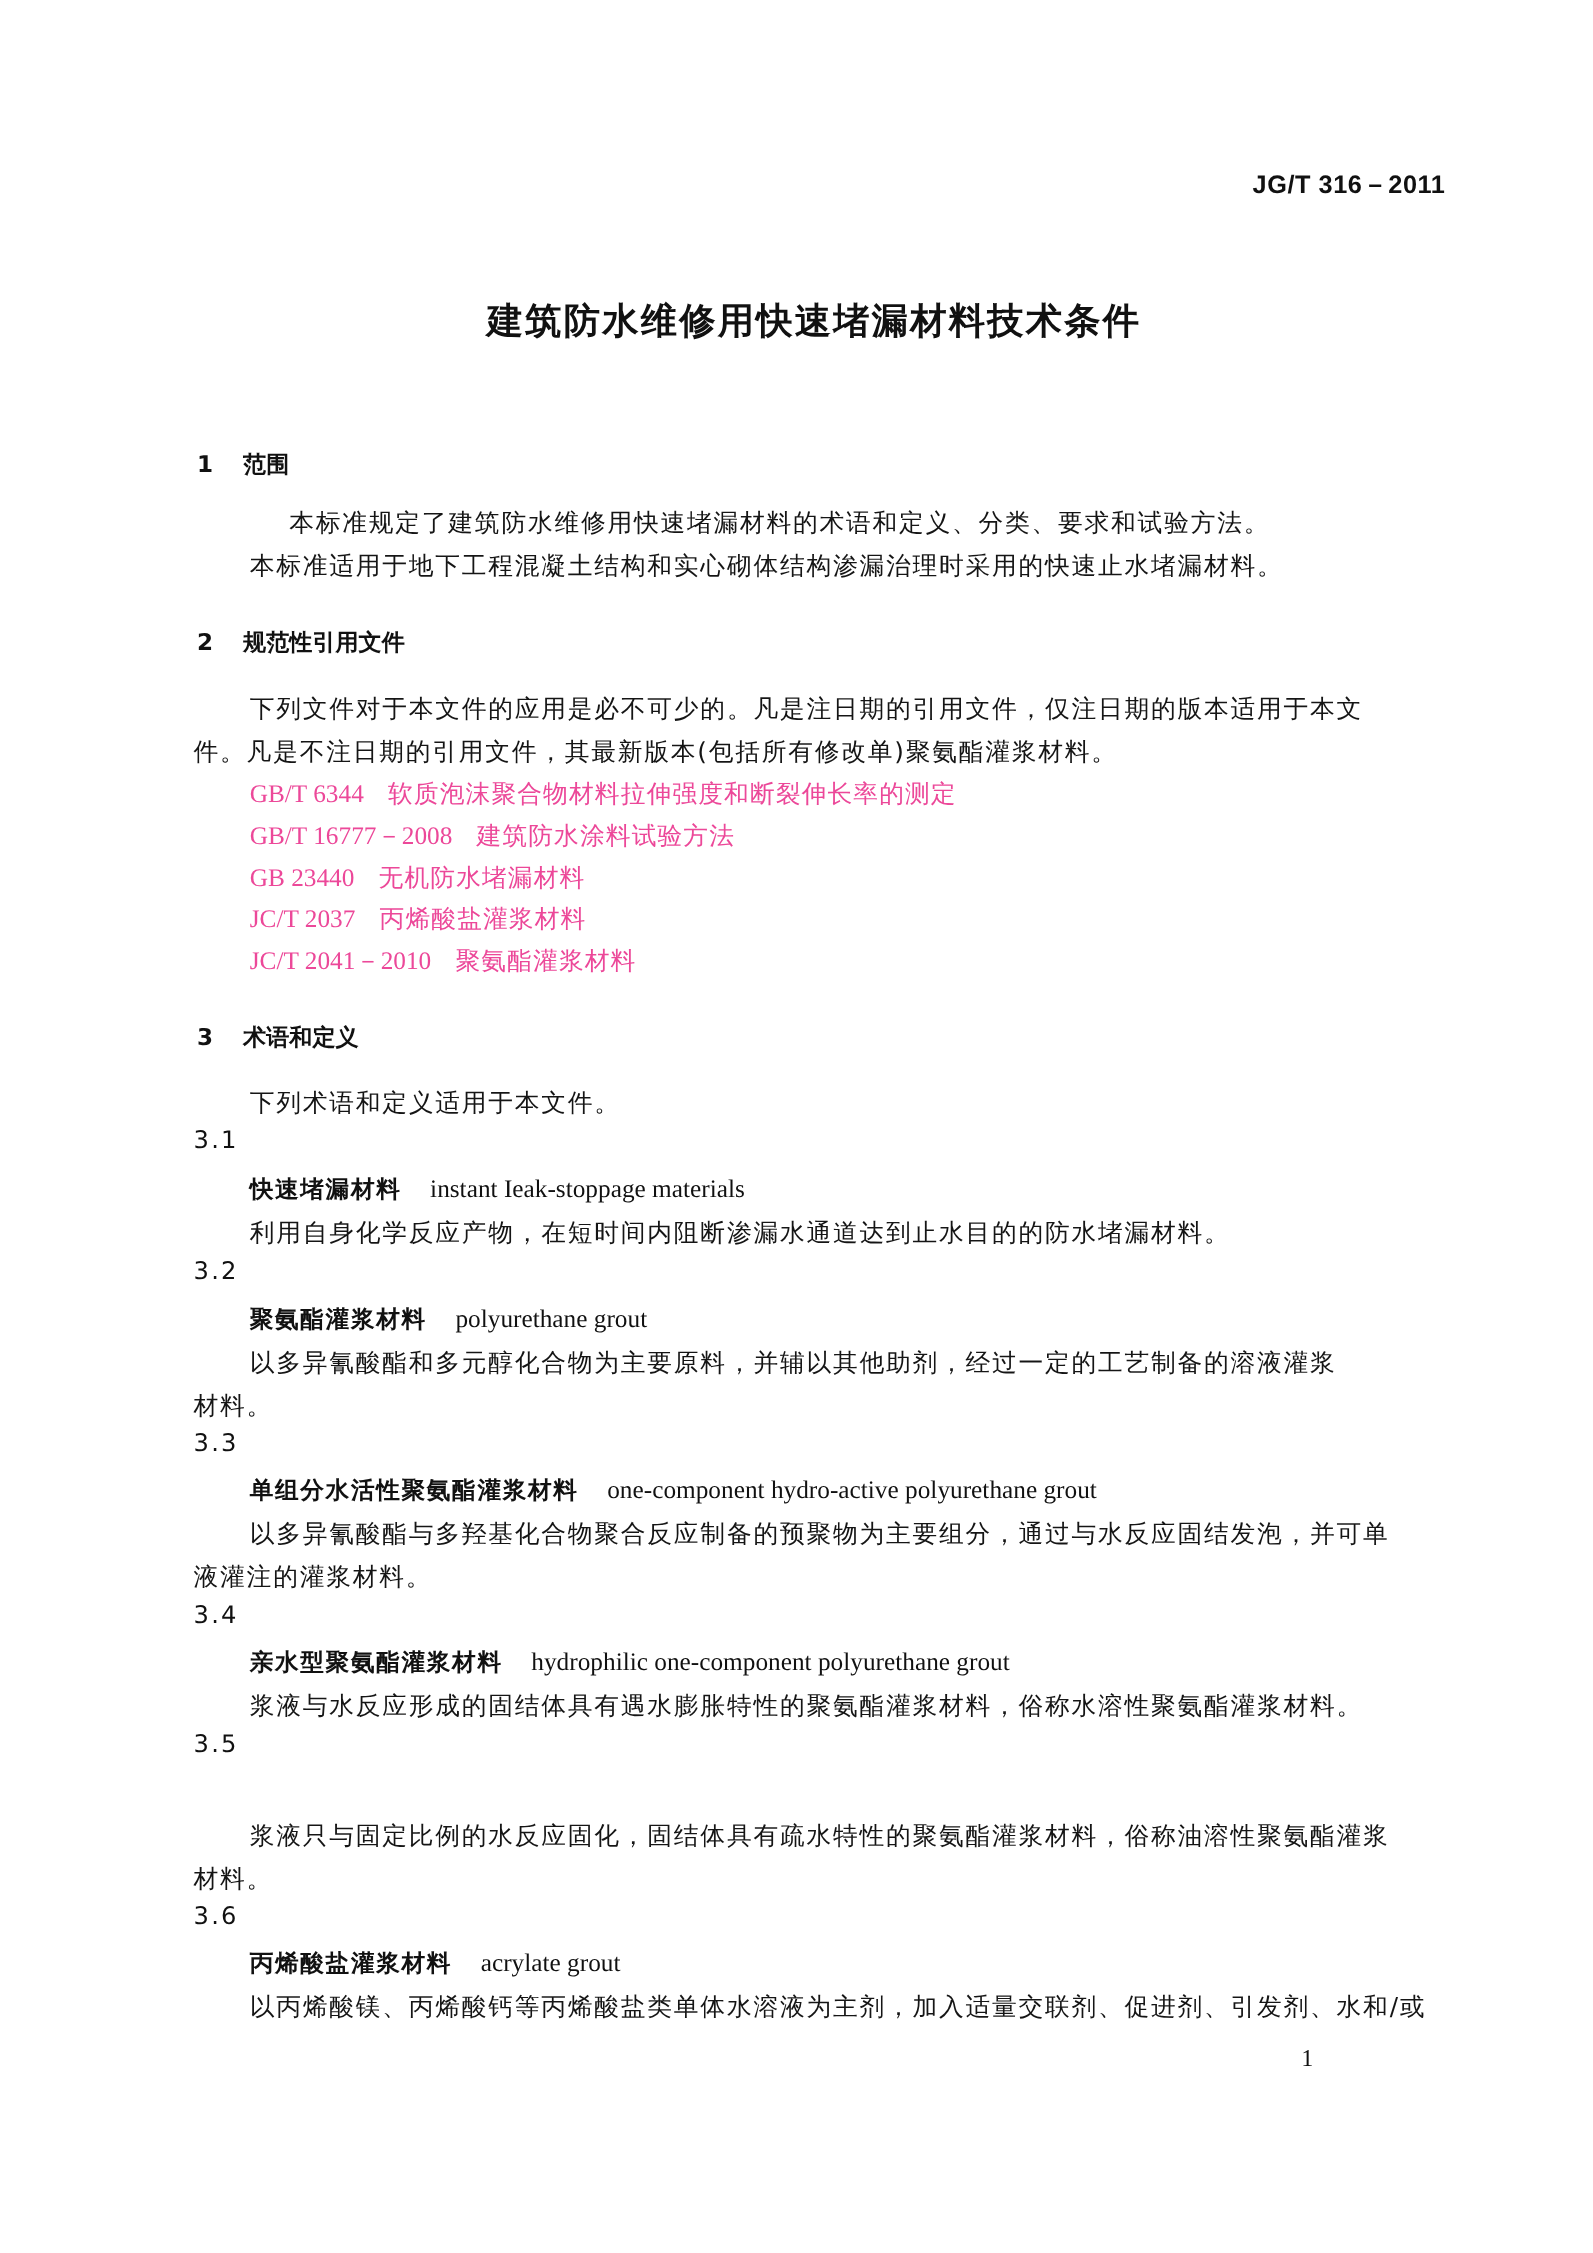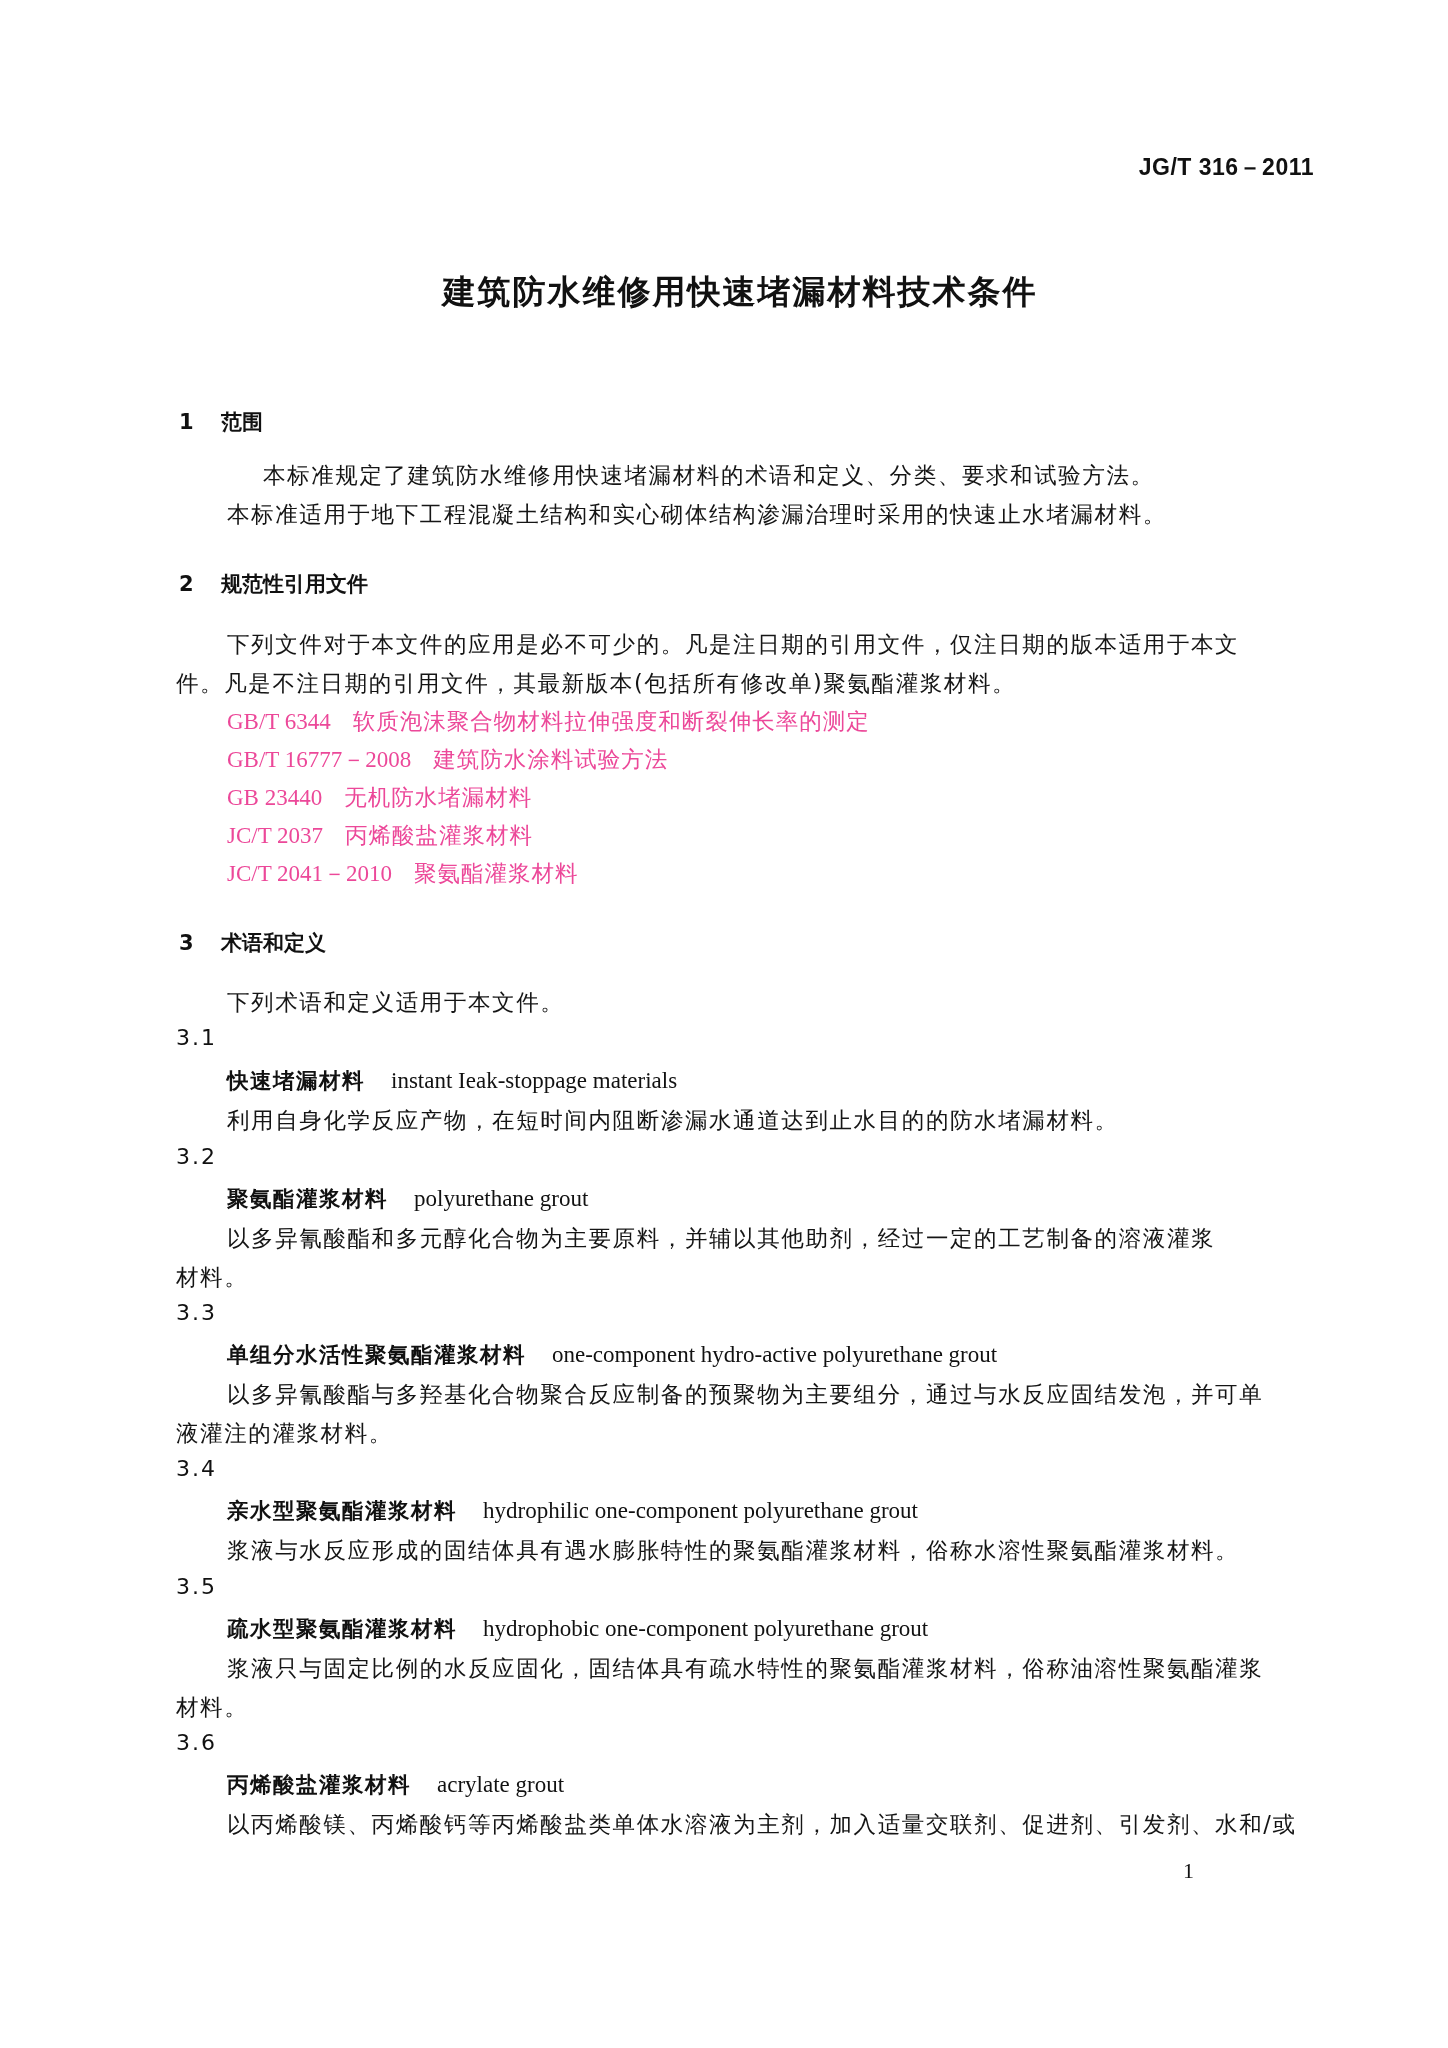--- a/index.html
+++ b/index.html
@@ -160,23 +160,20 @@
   </div>
   <div class="abs para" style="left:160px; top:1418px;">液灌注的灌浆材料。</div>
 
   <div class="abs clause-num" style="left:160px; top:1456px;">3.4</div>
   <div class="abs term" style="left:211px; top:1496px;">
     <span class="zh">亲水型聚氨酯灌浆材料</span><span class="en">hydrophilic one-component polyurethane grout</span>
   </div>
   <div class="abs para" style="left:211px; top:1535px;">浆液与水反应形成的固结体具有遇水膨胀特性的聚氨酯灌浆材料，俗称水溶性聚氨酯灌浆材料。</div>
 
   <div class="abs clause-num" style="left:160px; top:1574px;">3.5</div>
-  <div class="abs term" style="left:211px; top:1614px;">
-    <span class="zh">疏水型聚氨酯灌浆材料</span><span class="en">hydrophobic one-component polyurethane grout</span>
-  </div>
   <div class="abs para" style="left:211px; top:1653px;">浆液只与固定比例的水反应固化，固结体具有疏水特性的聚氨酯灌浆材料，俗称油溶性聚氨酯灌浆</div>
   <div class="abs para" style="left:160px; top:1692px;">材料。</div>
 
   <div class="abs clause-num" style="left:160px; top:1730px;">3.6</div>
   <div class="abs term" style="left:211px; top:1770px;">
     <span class="zh">丙烯酸盐灌浆材料</span><span class="en">acrylate grout</span>
   </div>
   <div class="abs para" style="left:211px; top:1809px;">以丙烯酸镁、丙烯酸钙等丙烯酸盐类单体水溶液为主剂，加入适量交联剂、促进剂、引发剂、水和/或</div>
 
   <div class="abs page-num" style="left:1167px; top:1858px;">1</div>

